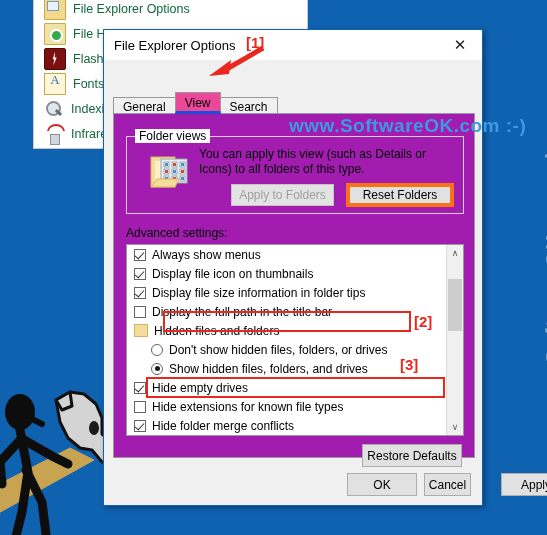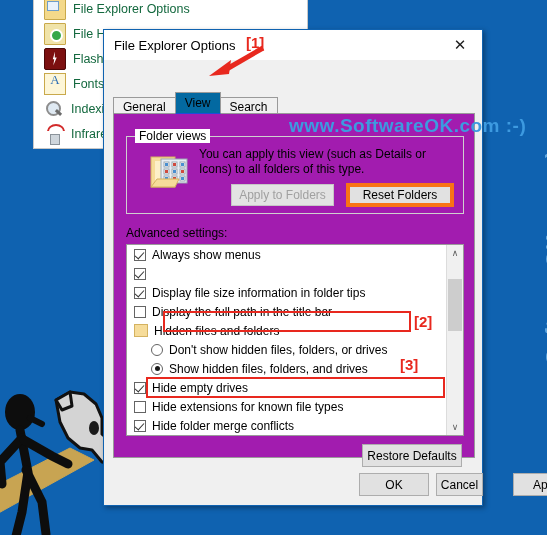--- a/index.html
+++ b/index.html
@@ -70,21 +70,21 @@
   }
   .dlg-body{position:absolute;left:0;top:30px;right:0;bottom:0;background:#f0f0f0;border-radius:12px;}
 
   
   .tabs{position:absolute;left:9px;top:32px;height:22px;display:flex;align-items:flex-end;}
   .tab{
     height:19px;line-height:19px;padding:0 9px;font-size:12px;color:#000;
     background:#f0f0f0;border:1px solid #9a9a9a;border-bottom:none;margin-right:-1px;
     box-sizing:border-box;position:relative;top:2px;
   }
-  .tab.active{background:#0369a1;height:22px;line-height:21px;top:0;z-index:3;border-bottom:1px solid #1d4ed8;}
+  .tab.active{background:#ec4899;height:22px;line-height:21px;top:0;z-index:3;border-bottom:3px solid #1d4ed8;}
 
   .tabpane{
     position:absolute;left:9px;top:53px;width:362px;height:345px;
     background:#a21caf;border:1px solid #9a9a9a;box-sizing:border-box;
   }
 
   
   .hwm{
     position:absolute;left:185px;top:55px;font-size:19px;font-weight:bold;
     color:#3d9ae0;letter-spacing:.5px;z-index:6;white-space:nowrap;
@@ -137,21 +137,21 @@
   .sel{background:#0078d7;color:#ffffff;}
 
   
   .sbar{position:absolute;right:0;top:0;width:16px;height:190px;background:#f0f0f0;border-left:1px solid #dcdcdc;}
   .sbtn{height:16px;display:flex;align-items:center;justify-content:center;font-size:9px;color:#606060;}
   .sthumb{position:absolute;left:1px;top:34px;width:14px;height:52px;background:#cdcdcd;}
   .sdown{position:absolute;left:0;bottom:0;width:16px;}
 
   .b-restore{position:absolute;right:12px;top:330px;width:100px;height:23px;}
 
-  .footer{position:absolute;left:0;right:0;bottom:0;height:46px;margin-left:12px;}
+  .footer{position:absolute;left:0;right:0;bottom:0;height:46px;}
   .b-ok{position:absolute;left:243px;top:14px;width:70px;height:23px;}
   .b-cancel{position:absolute;left:320px;top:14px;width:47px;height:23px;}
   .b-apply{position:absolute;left:397px;top:14px;width:70px;height:23px;}
 
   
   .rbox{position:absolute;border:2px solid #e8281e;box-sizing:border-box;pointer-events:none;}
   .rlab{position:absolute;font-size:15px;font-weight:bold;color:#e8281e;}
   .arrow1{position:absolute;left:205px;top:44px;width:60px;height:34px;}
 </style>
 </head>
@@ -275,20 +275,21 @@
         <div class="adv-label">Advanced settings:</div>
 
         <div class="listbox">
 
           <div class="lrow">
             <span class="cb on"></span>
             <span>Always show menus</span>
           </div>
           <div class="lrow">
             <span class="cb on"></span>
+            <span>Display file icon on thumbnails</span>
           </div>
           <div class="lrow">
             <span class="cb on"></span>
             <span>Display file size information in folder tips</span>
           </div>
           <div class="lrow">
             <span class="cb"></span>
             <span>Display the full path in the title bar</span>
           </div>
           <div class="lrow">

